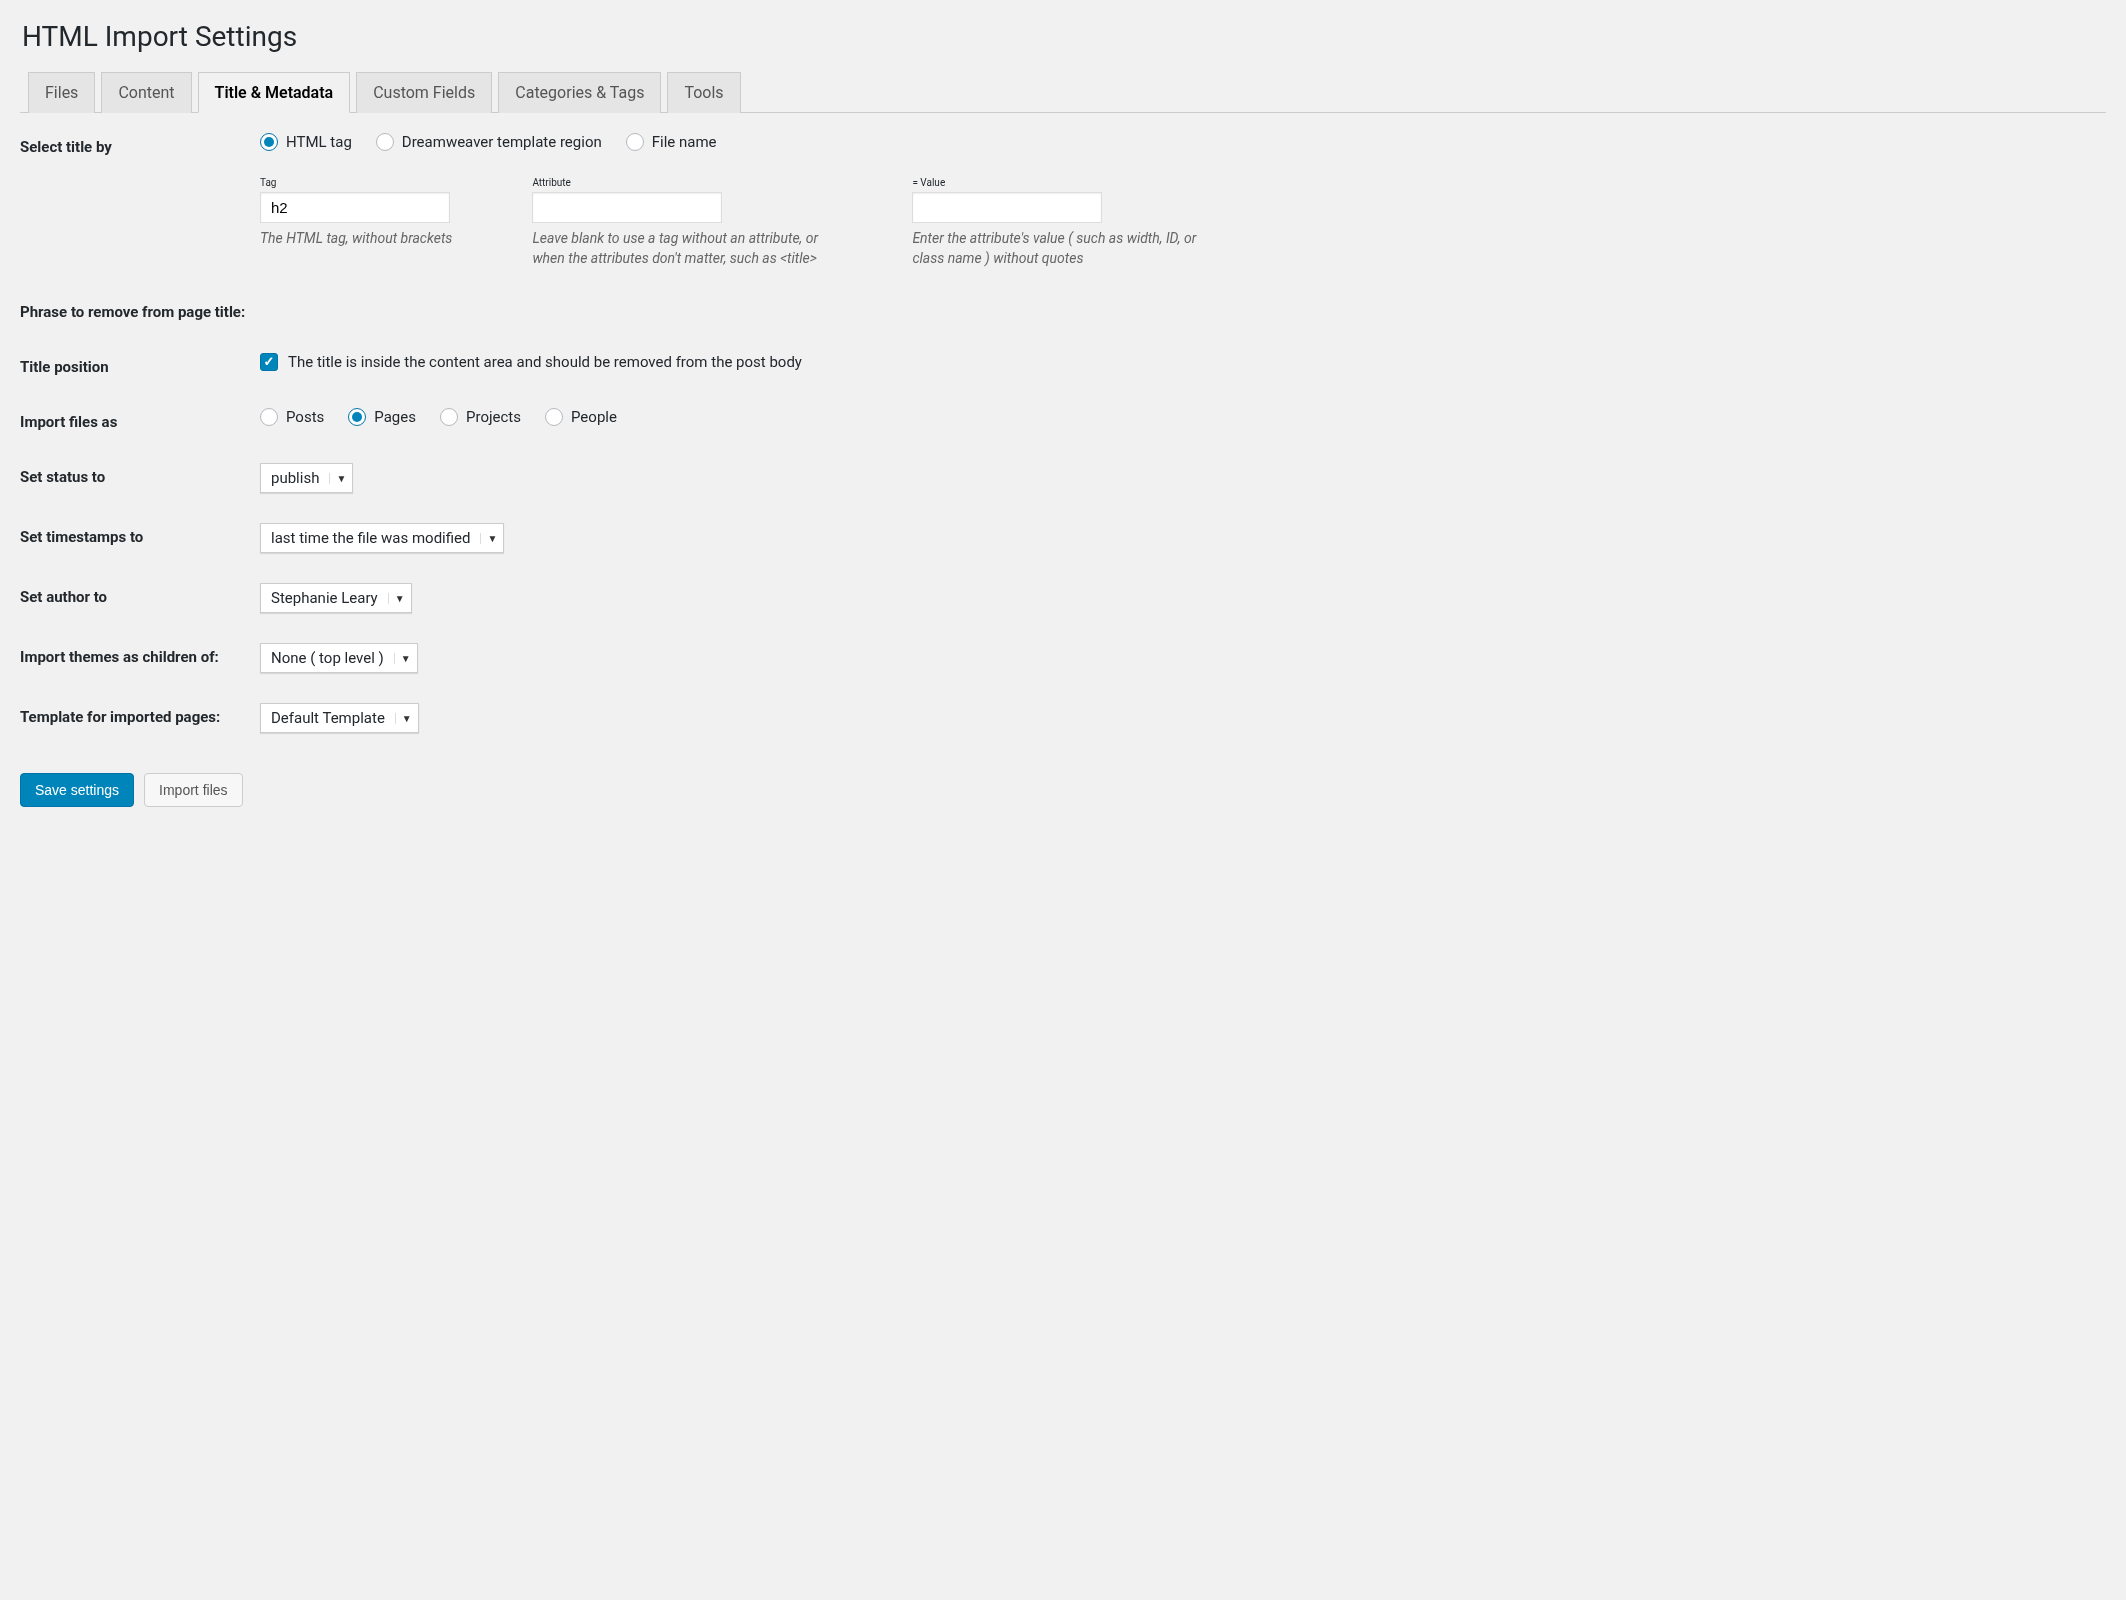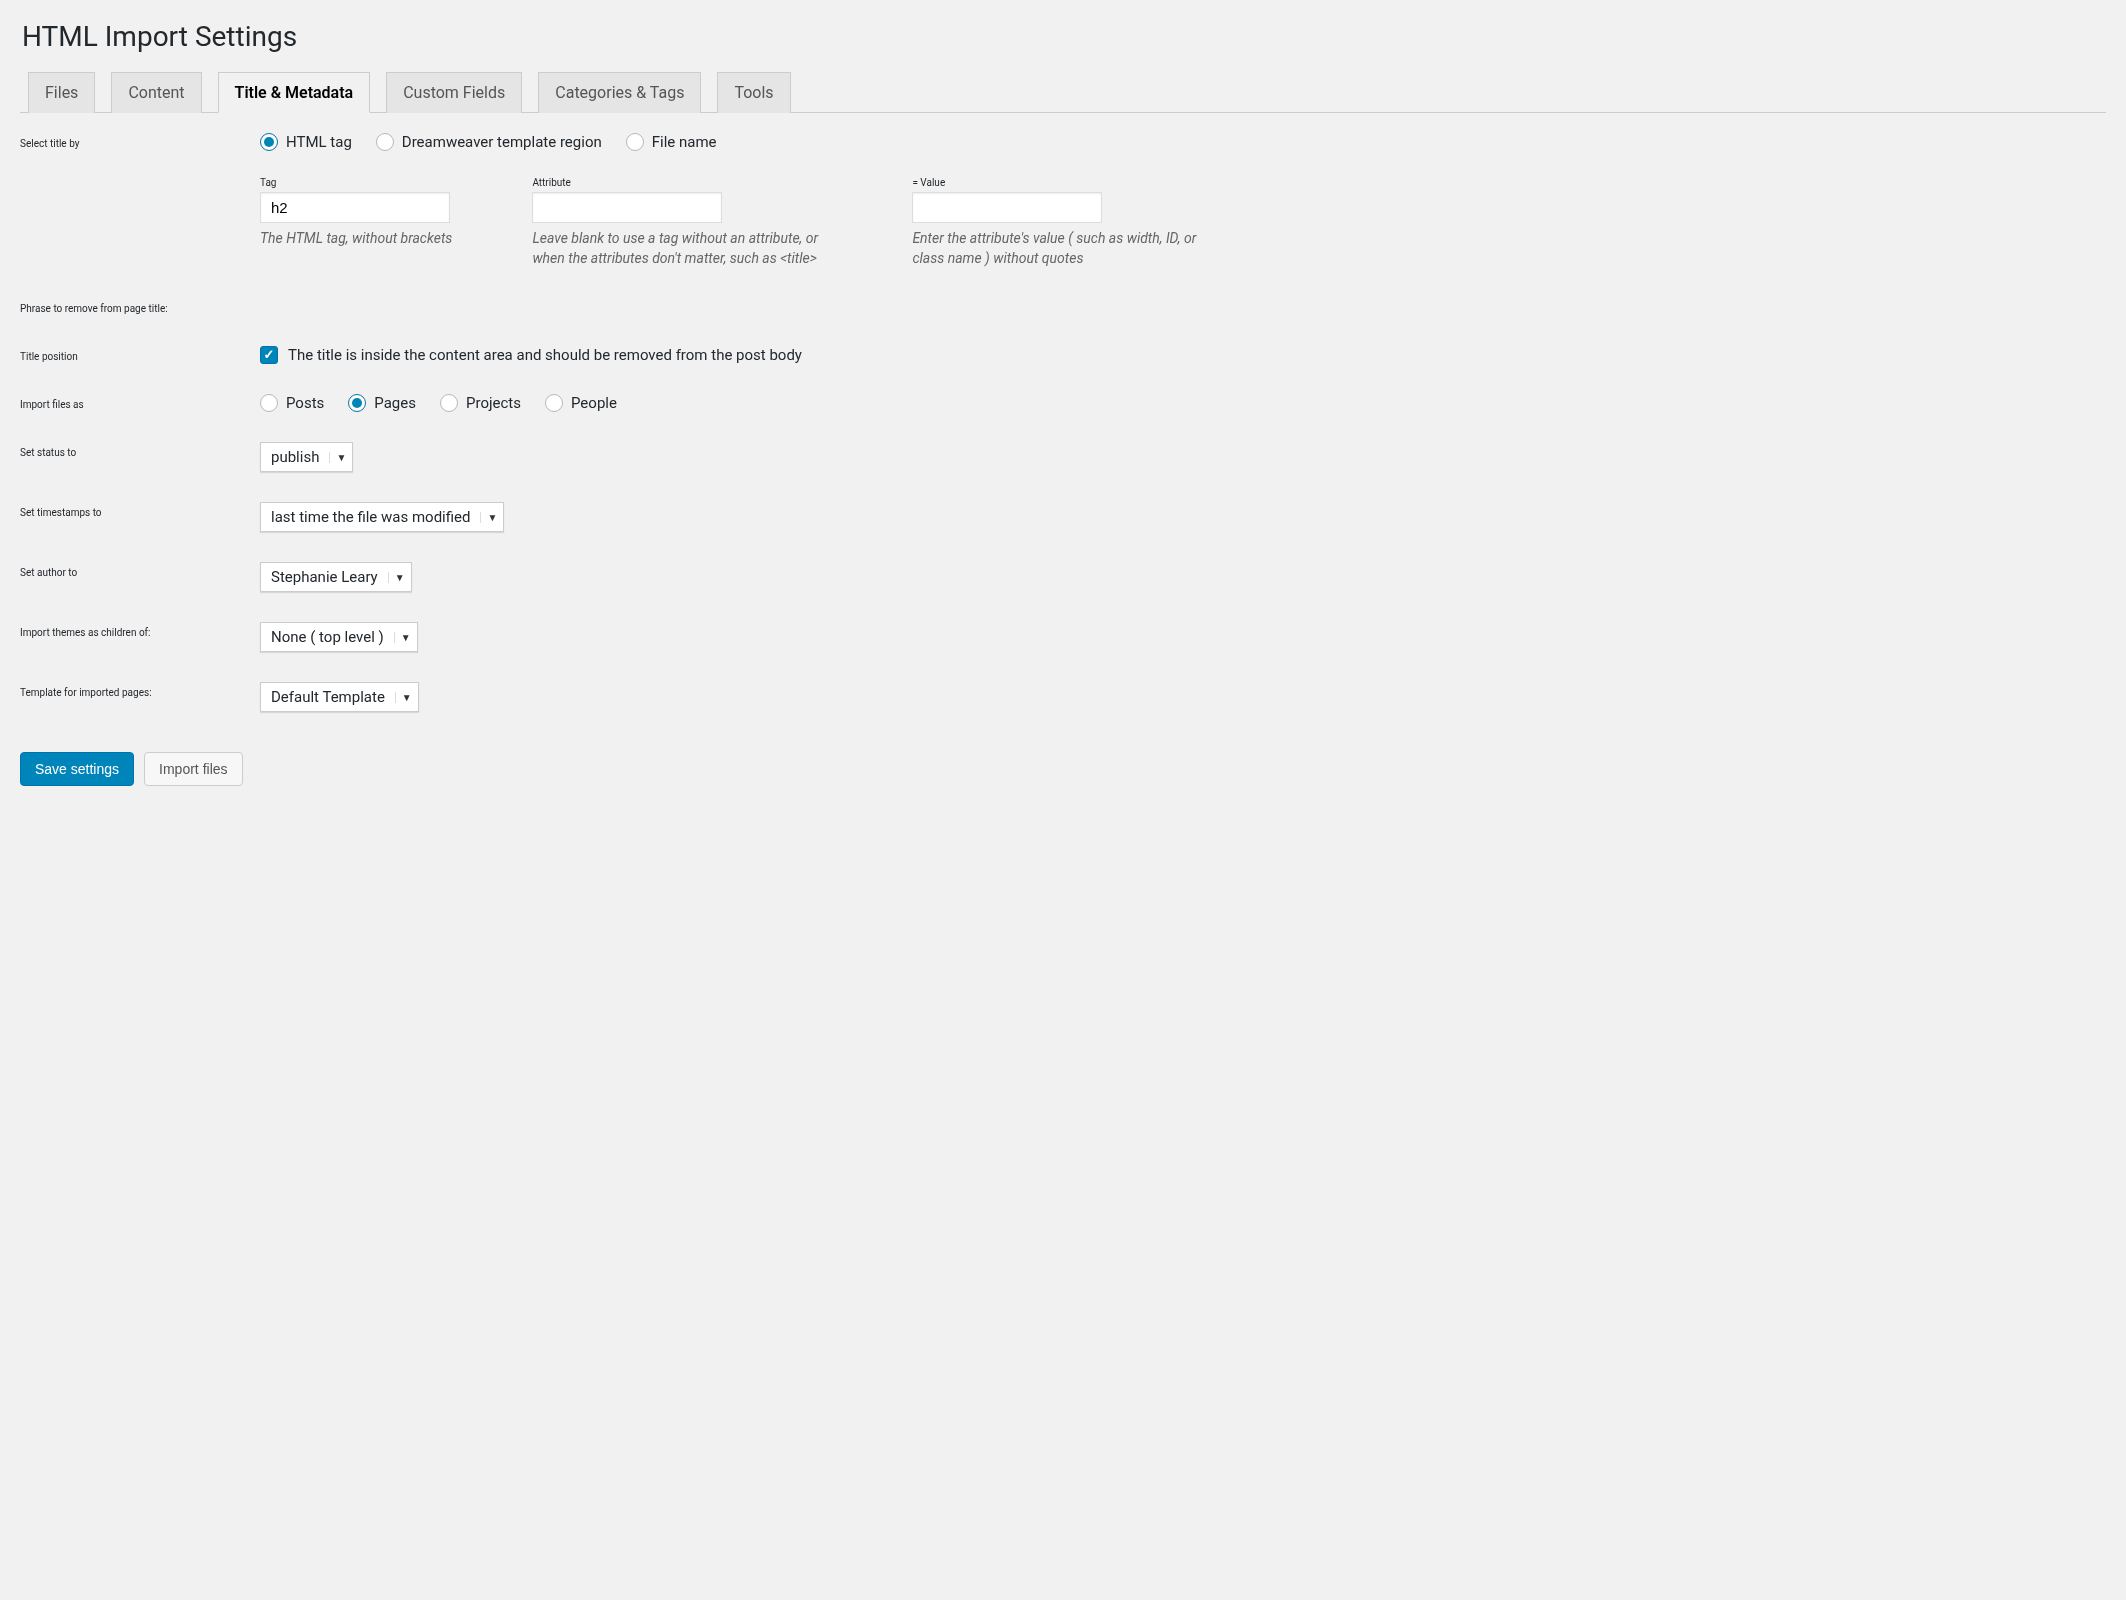--- a/index.html
+++ b/index.html
@@ -13,21 +13,21 @@
 h1 {
   font-size: 28px;
   font-weight: 400;
   color: #23282d;
   margin-bottom: 18px;
   padding-left: 2px;
 }
 .tabs {
   border-bottom: 1px solid #ccc;
   display: flex;
-  gap: 16px;
+  gap: 6px;
   margin-bottom: 20px;
   padding-left: 8px;
 }
 .tab {
   padding: 10px 16px;
   background: #e5e5e5;
   border: 1px solid #ccc;
   border-bottom: none;
   color: #555;
   font-size: 16px;
@@ -42,22 +42,22 @@
   font-weight: 600;
 }
 .form-row {
   display: flex;
   margin-bottom: 30px;
   align-items: flex-start;
 }
 .form-label {
   width: 240px;
   flex-shrink: 0;
-  font-weight: 400;
-  font-size: 10px;
+  font-weight: 700;
+  font-size: 15px;
   color: #23282d;
   padding-top: 4px;
   line-height: 1.4;
 }
 .form-content {
   flex: 1;
 }
 .radio-group {
   display: flex;
   gap: 24px;

